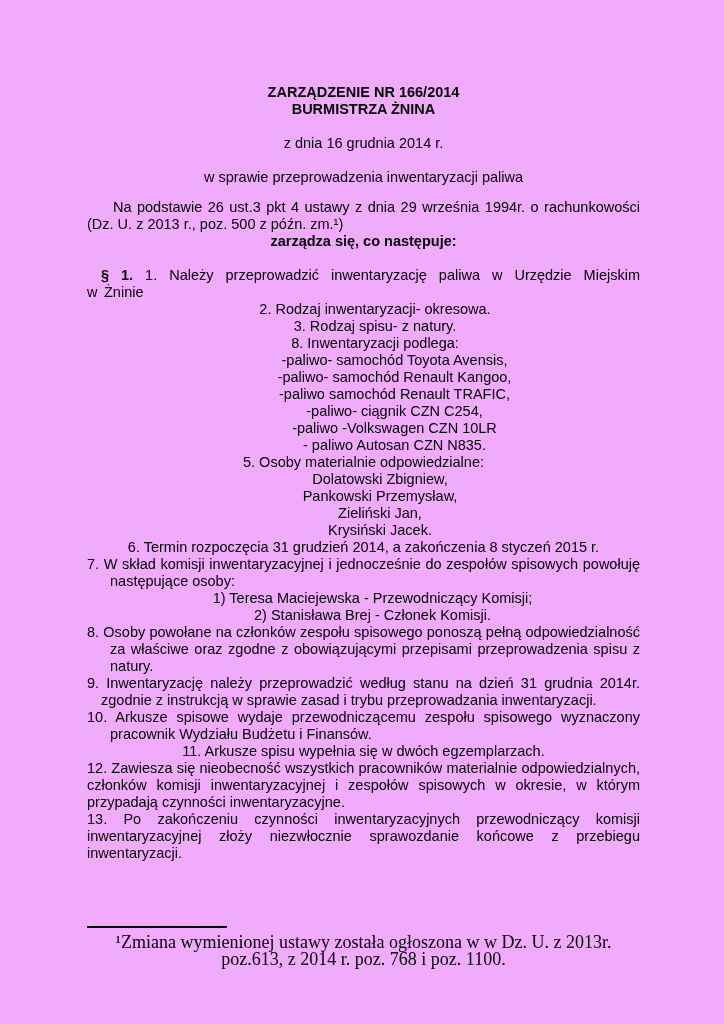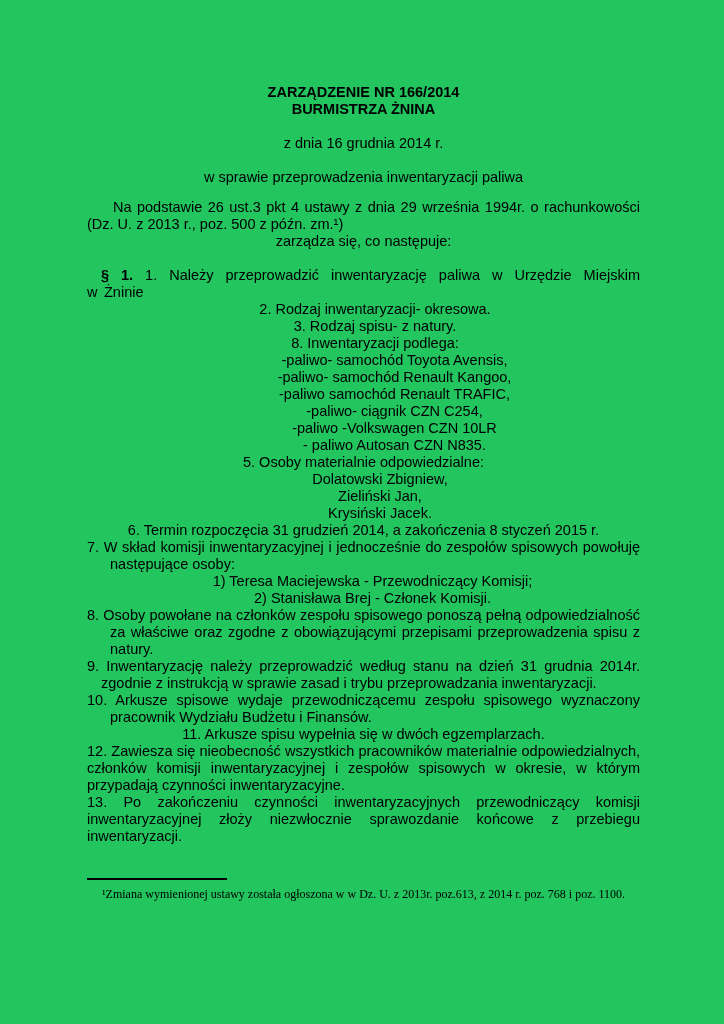--- a/index.html
+++ b/index.html
@@ -1,55 +1,55 @@
 <!DOCTYPE html>
 <html><head>
 <meta charset="utf-8">
 <style>
   * { box-sizing: border-box; }
   html, body { margin: 0; padding: 0; background: #ffffff; }
   .page {
     position: relative;
     width: 724px;
     height: 1024px;
-    background: #22c55e;
+    background: #f0abfc;
     color: #000000;
     font-family: "Liberation Sans", sans-serif;
     font-size: 14.5px;
     line-height: 17px;
     overflow: hidden;
   }
   .content {
     position: absolute;
     left: 87px;
     top: 84px;
     width: 553px;
   }
   p { margin: 0; text-align: center; }
   .bold { font-weight: bold; }
   .title { text-align: center; font-weight: bold; }
   .date { text-align: center; margin-top: 17px; }
   .subject { text-align: center; font-weight: normal; margin-top: 17px; }
   .preamble { margin-top: 13px; text-indent: 26px; text-align: justify; }
-  .enacting { text-align: center; font-weight: normal; }
+  .enacting { text-align: center; font-weight: bold; }
   .par1 { margin-top: 17px; text-indent: 14px; text-align: justify; word-spacing: 2.5px; }
   .item-a { padding-left: 23px; }
   .vehicle { padding-left: 62px; }
   .names { padding-left: 33px; }
   .sub { padding-left: 18px; }
   .hang23 { padding-left: 23px; text-indent: -23px; text-align: justify; }
   .hang14 { padding-left: 14px; text-indent: -14px; text-align: justify; }
   .just { text-align: justify; }
   .footnote {
     position: absolute;
     left: 87px;
-    top: 878px;
+    top: 926px;
     width: 553px;
     font-family: "Liberation Serif", serif;
-    font-size: 12px;
+    font-size: 18px;
     line-height: 17px;
   }
   .rule {
     width: 140px;
     height: 0;
     border-top: 2px solid #000000;
     margin-bottom: 6px;
   }
 </style>
 </head>
@@ -77,20 +77,21 @@
     <p class="vehicle">-paliwo- samochód Toyota Avensis,</p>
     <p class="vehicle">-paliwo- samochód Renault Kangoo,</p>
     <p class="vehicle">-paliwo samochód Renault TRAFIC,</p>
     <p class="vehicle">-paliwo- ciągnik CZN C254,</p>
     <p class="vehicle">-paliwo -Volkswagen CZN 10LR</p>
     <p class="vehicle">- paliwo Autosan CZN N835.</p>
 
     <p>5. Osoby materialnie odpowiedzialne:</p>
 
     <p class="names">Dolatowski Zbigniew,</p>
+    <p class="names">Pankowski Przemysław,</p>
     <p class="names">Zieliński Jan,</p>
     <p class="names">Krysiński Jacek.</p>
 
     <p>6. Termin rozpoczęcia 31 grudzień 2014, a zakończenia 8 styczeń 2015 r.</p>
 
     <p class="hang23">7. W skład komisji inwentaryzacyjnej i jednocześnie do zespołów spisowych powołuję następujące osoby:</p>
 
     <p class="sub">1) Teresa Maciejewska - Przewodniczący Komisji;</p>
     <p class="sub">2) Stanisława Brej - Członek Komisji.</p>
 

